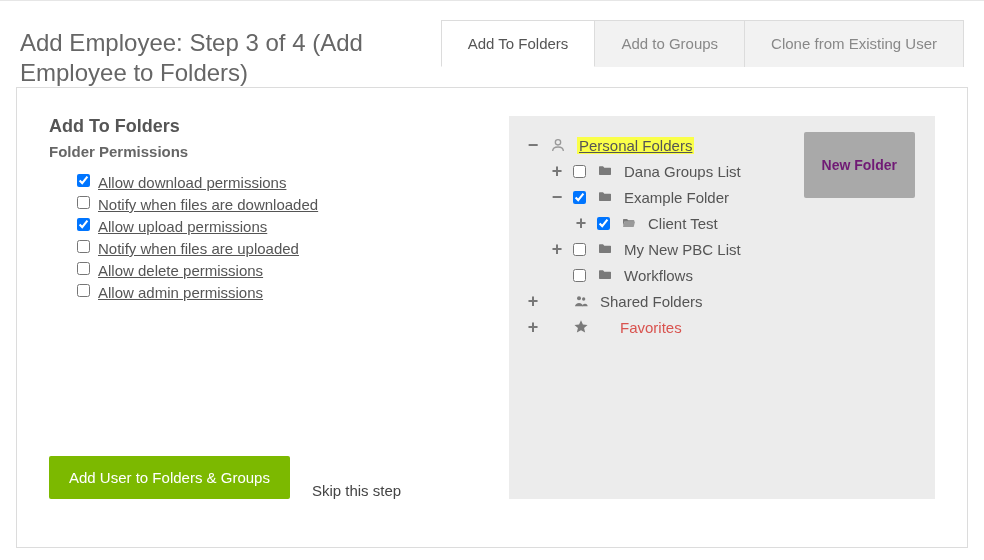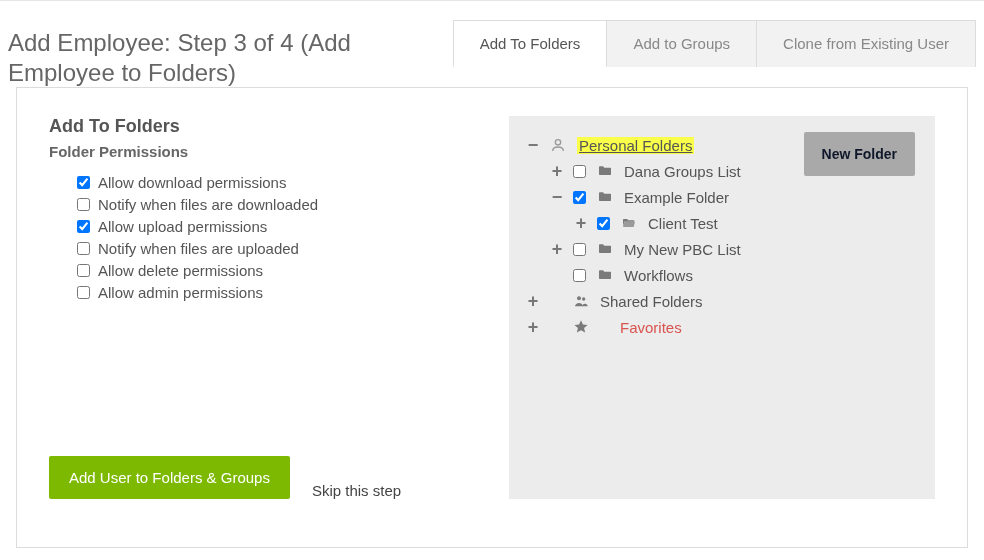--- a/index.html
+++ b/index.html
@@ -11,21 +11,21 @@
     height: 560px;
     overflow: hidden;
   }
   .topbar {
     border-top: 1px solid #e6e6e6;
     height: 8px;
   }
   .header-row {
     display: flex;
     align-items: flex-start;
-    padding: 0 8px;
+    padding: 0 20px;
   }
   .page-title {
     flex: 1;
     font-size: 24px;
     font-weight: 400;
     color: #666;
     padding-top: 20px;
     padding-right: 20px;
     line-height: 1.25;
   }
@@ -75,25 +75,25 @@
     font-weight: 600;
     color: #666;
     margin-bottom: 14px;
   }
   .perm-list {
     list-style: none;
     padding-left: 28px;
   }
   .perm-item {
     display: flex;
-    align-items: center;
     gap: 8px;
     font-size: 15px;
     color: #555;
     margin-bottom: 5px;
+    text-decoration: underline;
   }
   .perm-item input[type=checkbox] {
     width: 13px;
     height: 13px;
   }
   .bottom-actions {
     margin-top: auto;
     padding-top: 150px;
     display: flex;
     align-items: flex-end;
@@ -117,23 +117,23 @@
     flex: 1;
     background: #ececec;
     padding: 16px 18px 60px 18px;
     position: relative;
   }
   .new-folder-btn {
     position: absolute;
     top: 16px;
     right: 20px;
     background: #a9a9a9;
-    color: #0f172a;
+    color: #701a75;
     border: none;
-    padding: 14px 18px;
+    padding: 25px 18px;
     font-size: 14px;
     font-weight: 600;
     cursor: pointer;
     border-radius: 2px;
   }
   .tree {
     font-size: 15px;
     color: #555;
   }
   .tree-row {

